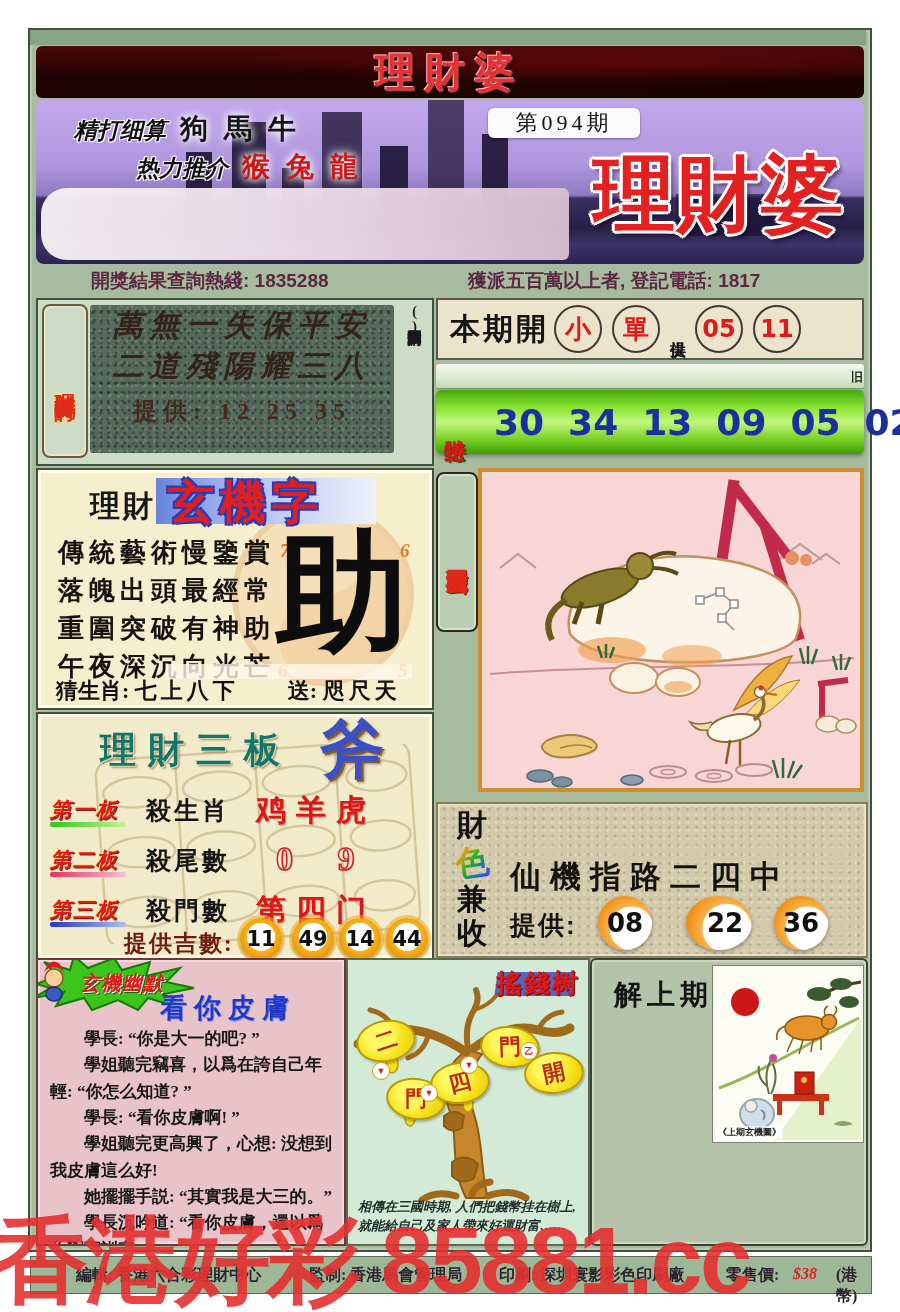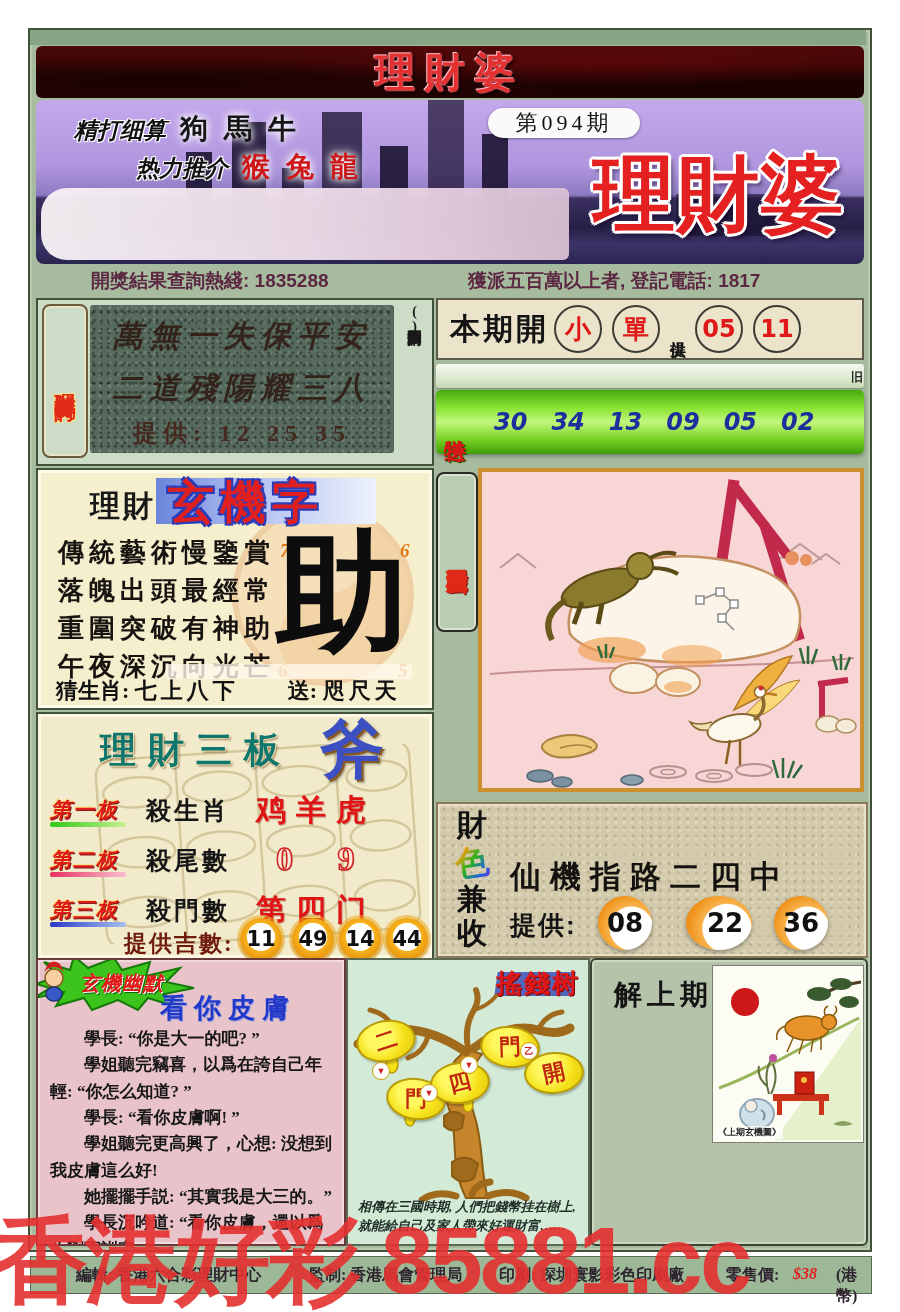--- a/index.html
+++ b/index.html
@@ -52,21 +52,21 @@
     font-size:23px; color:#101010; font-style:italic;
     text-shadow:-1px -1px 0 #fff,1px -1px 0 #fff,-1px 1px 0 #fff,1px 1px 0 #fff;
   }
   .slogan-value {
     font-size:28px; letter-spacing:16px; margin-left:14px; color:#151515;
     text-shadow:0 0 6px #ffffff,0 0 12px #ffffff;
   }
   .slogan-value.red { color:#cf1616; }
   .issue-pill {
     left:452px; top:8px; width:152px; height:30px; background:#fafafa;
-    border-radius:15px; display:flex; align-items:center; justify-content:center;
+    border-radius:6px; display:flex; align-items:center; justify-content:center;
     box-shadow:0 1px 3px rgba(0,0,0,.4);
   }
   .issue-pill span { font-size:22px; color:#111; letter-spacing:4px; font-family:"Liberation Serif", serif; }
   .cover-big-title {
     left:540px; top:40px; width:286px; text-align:center;
     font-size:82px; line-height:1.35; font-weight:bold; color:#e52020;
     font-family:"Liberation Serif", serif; letter-spacing:2px;
     text-shadow:
       -2px -2px 0 #fff, 2px -2px 0 #fff, -2px 2px 0 #fff, 2px 2px 0 #fff,
       0 -3px 0 #fff, 0 3px 0 #fff, -3px 0 0 #fff, 3px 0 0 #fff,
@@ -94,21 +94,21 @@
     position:absolute; left:52px; top:5px; width:304px; height:148px; border-radius:3px;
     background:
       radial-gradient(circle at 12% 30%, rgba(255,255,255,.14) 1px, transparent 2px),
       radial-gradient(circle at 60% 70%, rgba(0,0,0,.35) 1px, transparent 2px),
       radial-gradient(circle at 85% 20%, rgba(255,255,255,.10) 1px, transparent 2px),
       radial-gradient(circle at 35% 80%, rgba(0,0,0,.3) 1px, transparent 2px),
       #55695c;
     background-size:9px 11px, 7px 9px, 11px 8px, 8px 10px, auto;
     color:#33231a; font-family:"Liberation Serif", serif; text-align:center;
   }
-  .granite .poem-line { font-size:30px; font-weight:bold; letter-spacing:7px; margin-top:11px; font-style:italic; }
+  .granite .poem-line { font-size:30px; font-weight:bold; letter-spacing:7px; margin-top:0; font-style:italic; }
   .granite .tip-line { font-size:24px; font-weight:bold; letter-spacing:6px; margin-top:8px; color:#45291e; }
   .sp-note {
     position:absolute; left:360px; top:4px; width:32px; height:152px;
     writing-mode:vertical-rl; text-orientation:upright;
     font-size:14px; font-weight:bold; color:#1a1a1a; font-family:"Liberation Serif", serif;
     display:flex; align-items:center;
   }
 
   
   .cur-panel {
@@ -139,21 +139,21 @@
     background:linear-gradient(180deg,#46a80c 0%,#8ae432 28%,#c2f77e 50%,#7ed428 75%,#3f9e08 100%);
     box-shadow:0 2px 4px rgba(0,0,0,.35);
     display:flex; align-items:center;
   }
   .flash-label {
     writing-mode:vertical-rl; text-orientation:upright; font-weight:bold; font-size:22px;
     color:#d81818; margin-left:8px; line-height:1; letter-spacing:0;
     text-shadow:1px 1px 0 #1a5a00; font-family:"Liberation Serif", serif;
   }
   .flash-nums { display:flex; gap:24px; margin-left:28px; }
-  .flash-nums span { font-size:24px; font-weight:bold; color:#1c2f9c; font-family:"DejaVu Sans", sans-serif;font-style:italic; }
+  .flash-nums span { font-size:36px; font-weight:bold; color:#1c2f9c; font-family:"DejaVu Sans", sans-serif; }
 
   
   .mw-panel {
     left:36px; top:468px; width:394px; height:238px; background:#f6efcd;
     border:2px solid #41513b; box-shadow:inset 0 0 0 3px #fffbe8; overflow:hidden;
   }
   .mw-yinyang { position:absolute; left:190px; top:30px; opacity:.55; }
   .mw-header-strip {
     position:absolute; left:118px; top:8px; width:220px; height:46px;
     background:linear-gradient(90deg,#6a84da 0%,#aebdf0 40%,#eef2fc 100%);

